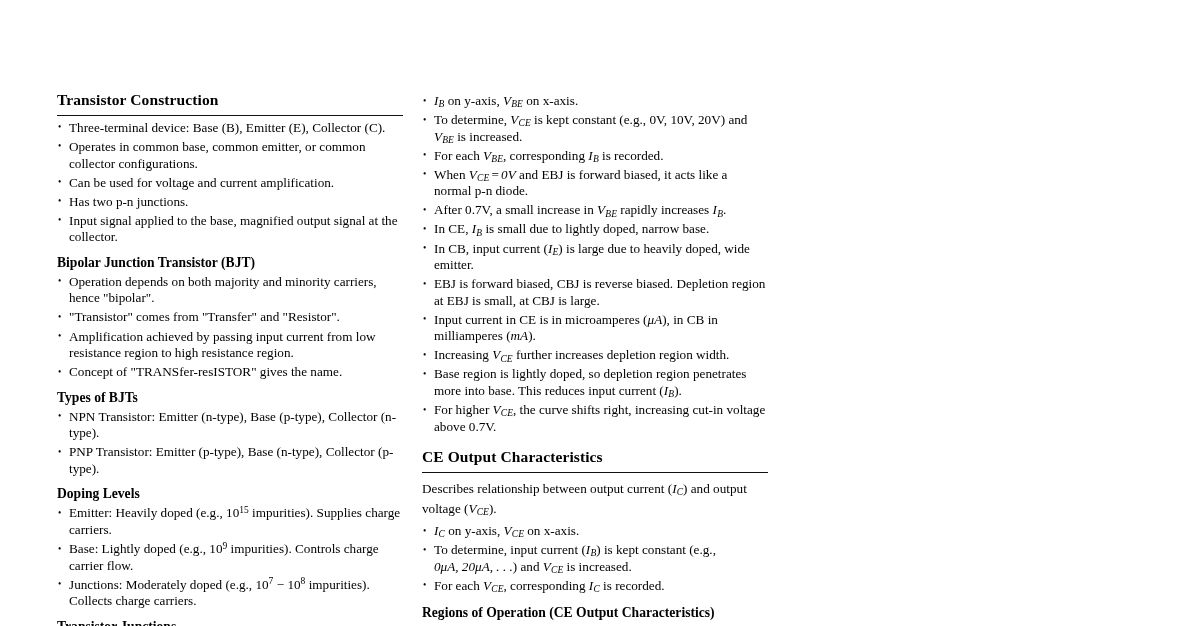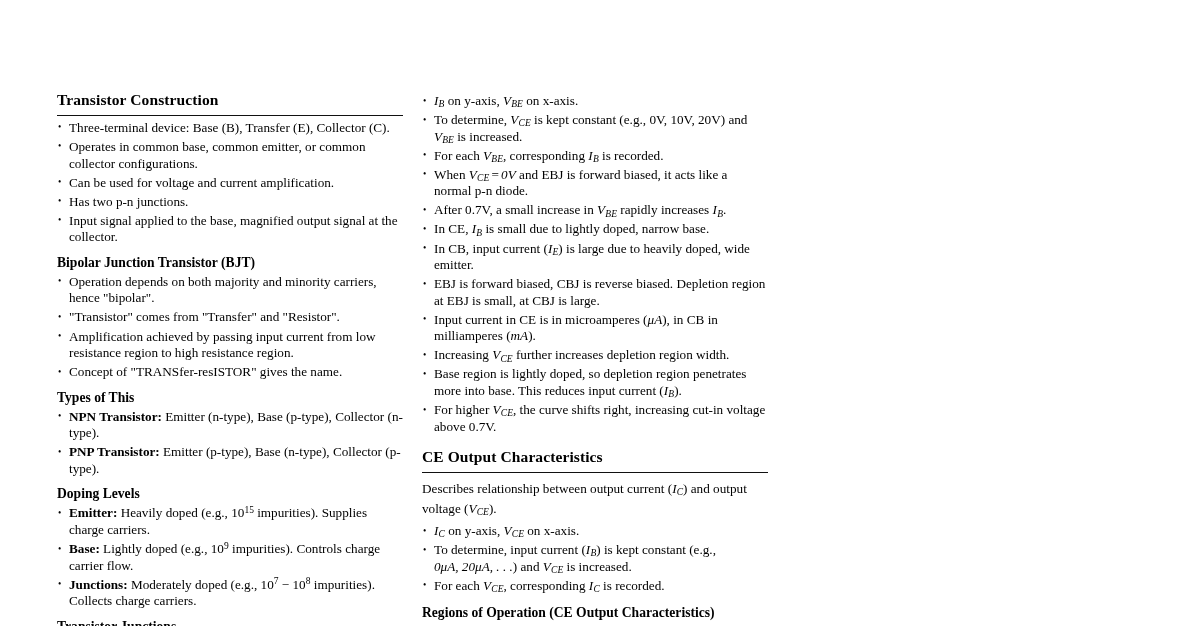--- a/index.html
+++ b/index.html
@@ -83,21 +83,21 @@
   ul.bul > li::before {
     content: "\2022";
     position: absolute;
     left: 1px;
     top: -0.5px;
     font-size: 9.5px;
     line-height: 1.72;
   }
   ul.bul > li:last-child { margin-bottom: 0; }
 
-  b, .lbl { font-weight: bold; }
+  b, .lbl { font-weight: normal; }
 
   
   .m {
     font-family: "Liberation Serif", "DejaVu Serif", serif;
     font-style: italic;
     white-space: nowrap;
   }
   .m sub {
     font-style: italic;
     font-size: 0.72em;
@@ -120,36 +120,36 @@
 <body>
 
 <div class="page">
   <div class="columns">
 
     <div class="col col-left">
 
       <h1 class="sec">Transistor Construction</h1>
 
       <ul class="bul">
-        <li>Three-terminal device: Base (B), Transfer (E), Collector (C).</li>
+        <li>Three-terminal device: Base (B), Emitter (E), Collector (C).</li>
         <li>Operates in common base, common emitter, or common collector configurations.</li>
         <li>Can be used for voltage and current amplification.</li>
         <li>Has two p-n junctions.</li>
         <li>Input signal applied to the base, magnified output signal at the collector.</li>
       </ul>
 
       <h2 class="sub">Bipolar Junction Transistor (BJT)</h2>
       <ul class="bul">
         <li>Operation depends on both majority and minority carriers, hence "bipolar".</li>
         <li>"Transistor" comes from "Transfer" and "Resistor".</li>
         <li>Amplification achieved by passing input current from low resistance region to high resistance region.</li>
         <li>Concept of "TRANSfer-resISTOR" gives the name.</li>
       </ul>
 
-      <h2 class="sub">Types of This</h2>
+      <h2 class="sub">Types of BJTs</h2>
       <ul class="bul">
         <li><b class="lbl">NPN Transistor:</b> <span>Emitter (n-type), Base (p-type), Collector (n-type).</span></li>
         <li><b class="lbl">PNP Transistor:</b> <span>Emitter (p-type), Base (n-type), Collector (p-type).</span></li>
       </ul>
 
       <h2 class="sub">Doping Levels</h2>
       <ul class="bul">
         <li><b class="lbl">Emitter:</b> <span>Heavily doped (e.g., 10</span><span class="sup">15</span><span> impurities). Supplies charge carriers.</span></li>
         <li><b class="lbl">Base:</b> <span>Lightly doped (e.g., 10</span><span class="sup">9</span><span> impurities). Controls charge carrier flow.</span></li>
         <li><b class="lbl">Junctions:</b> <span>Moderately doped (e.g., 10</span><span class="sup">7</span><span> − 10</span><span class="sup">8</span><span> impurities). Collects charge carriers.</span></li>

